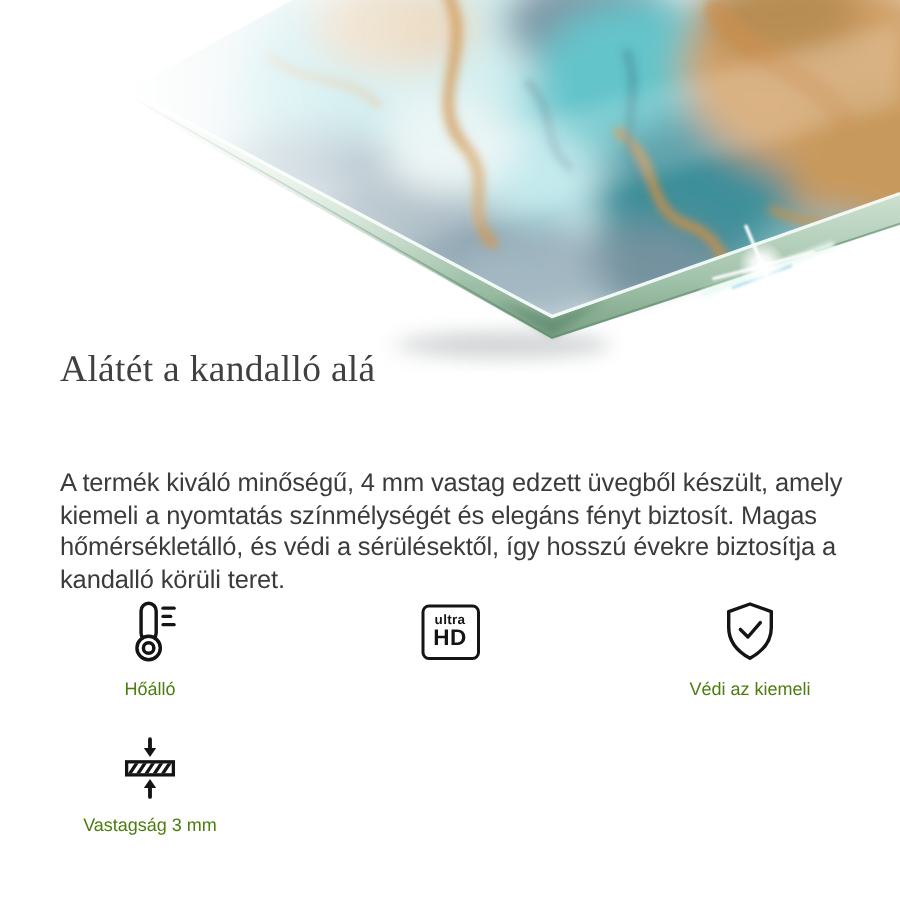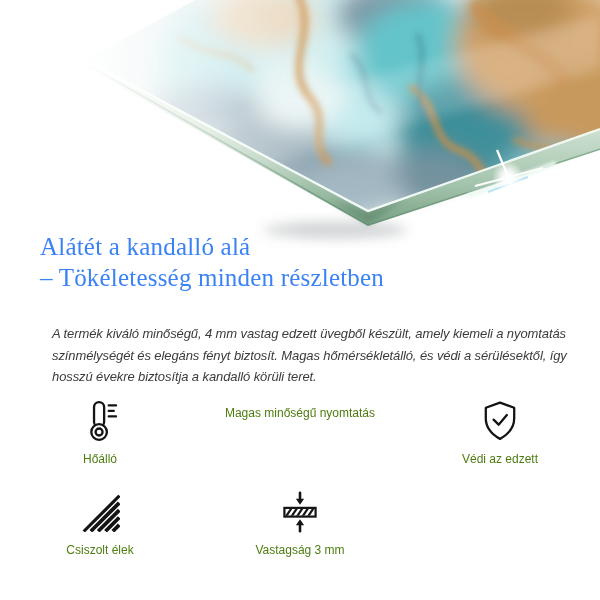--- a/index.html
+++ b/index.html
@@ -2,23 +2,23 @@
 <html lang="hu"><head>
 <meta charset="utf-8">
 <style>
   html,body{margin:0;padding:0;background:#fff;}
   .page{position:relative;width:600px;height:600px;background:#fff;overflow:hidden;
         font-family:"Liberation Sans","DejaVu Sans",sans-serif;}
   .hero{position:absolute;top:0;left:0;width:600px;height:250px;}
   .hero svg{display:block;}
   .heading{position:absolute;top:231px;left:40px;margin:0;
            font-family:"Liberation Serif","DejaVu Serif",serif;
-           font-weight:400;font-size:25px;line-height:31px;color:#3b82f6;letter-spacing:.2px;}
-  .desc{position:absolute;top:311px;left:40px;width:522px;margin:12px;
-        font-size:13px;line-height:21.5px;color:#3b3b3b;letter-spacing:-.1px;font-style:italic;}
+           font-weight:400;font-size:25px;line-height:31px;color:#404040;letter-spacing:.2px;}
+  .desc{position:absolute;top:311px;left:40px;width:522px;margin:0;
+        font-size:17px;line-height:21.5px;color:#3b3b3b;letter-spacing:-.1px;}
   .grid{position:absolute;top:398px;left:0;width:600px;
         display:grid;grid-template-columns:repeat(3,1fr);row-gap:22px;}
   .cell{display:flex;flex-direction:column;align-items:center;}
   .icon-box{height:46px;display:flex;align-items:center;justify-content:center;}
   .label{margin-top:8px;font-size:12px;line-height:15px;color:#4d7c0f;text-align:center;}
   .hd-box{width:35px;height:33px;border:2.5px solid #141414;border-radius:5px;
           display:flex;flex-direction:column;align-items:center;justify-content:center;
           color:#141414;background:#fff;}
   .hd-top{font-size:9px;font-weight:bold;line-height:9px;letter-spacing:.2px;}
   .hd-bottom{font-size:15px;font-weight:bold;line-height:15px;letter-spacing:.3px;}
@@ -123,21 +123,20 @@
         <circle cx="508" cy="177" r="16" fill="url(#glowG)"></circle>
         <line x1="497" y1="150" x2="520" y2="205" stroke="#ffffff" stroke-width="2.2" filter="url(#b05)"></line>
         <line x1="475" y1="186" x2="543" y2="168" stroke="#ffffff" stroke-width="2" filter="url(#b05)"></line>
         <circle cx="508" cy="177" r="2.6" fill="#ffffff"></circle>
       </g>
     </svg>
   </div>
 
   <h1 class="heading">
     <span>Alátét a kandalló alá</span><br>
-    <span>– Tökéletesség minden részletben</span>
   </h1>
 
   <p class="desc">A termék kiváló minőségű, 4 mm vastag edzett üvegből készült, amely kiemeli a nyomtatás színmélységét és elegáns fényt biztosít. Magas hőmérsékletálló, és védi a sérülésektől, így hosszú évekre biztosítja a kandalló körüli teret.</p>
 
   <div class="grid">
 
     <div class="cell">
       <div class="icon-box">
         <svg width="44" height="44" viewBox="0 0 48 48">
           <g class="ic" stroke-linecap="round">
@@ -147,55 +146,41 @@
             <line x1="33.5" y1="7" x2="41.5" y2="7"></line>
             <line x1="33.5" y1="13" x2="39" y2="13"></line>
             <line x1="33.5" y1="19" x2="41.5" y2="19"></line>
           </g>
         </svg>
       </div>
       <div class="label">Hőálló</div>
     </div>
 
     <div class="cell">
-      <div class="label">Magas minőségű nyomtatás</div>
+      <div class="icon-box">
+        <div class="hd-box">
+          <span class="hd-top">ultra</span>
+          <span class="hd-bottom">HD</span>
+        </div>
+      </div>
     </div>
 
     <div class="cell">
       <div class="icon-box">
         <svg width="44" height="44" viewBox="0 0 48 48">
           <g class="ic" stroke-linejoin="round" stroke-linecap="round">
             <path d="M24 4 L39.5 9.5 V21 C39.5 31.5 33 38.5 24 43.5 C15 38.5 8.5 31.5 8.5 21 V9.5 Z"></path>
             <path d="M17 22.5 L22.5 28 L31.5 17.5"></path>
           </g>
         </svg>
       </div>
-      <div class="label">Védi az edzett</div>
-    </div>
-
-
-    <div class="cell">
-      <div class="icon-box">
-        <svg width="44" height="44" viewBox="0 0 48 48">
-          <defs>
-              <clipPath id="triClip">
-                <polygon points="3,46 46,46 46,3"></polygon>
-              </clipPath>
-            </defs>
-          <g clip-path="url(#triClip)" stroke="#141414" stroke-width="4.2">
-            <line x1="6" y1="45" x2="45" y2="6"></line>
-            <line x1="14" y1="45" x2="45" y2="14"></line>
-            <line x1="22" y1="45" x2="45" y2="22"></line>
-            <line x1="30" y1="45" x2="45" y2="30"></line>
-            <line x1="38" y1="45" x2="45" y2="38"></line>
-          </g>
-        </svg>
-      </div>
-      <div class="label">Csiszolt élek</div>
-    </div>
+      <div class="label">Védi az kiemeli</div>
+    </div>
+
+
 
     <div class="cell">
       <div class="icon-box">
         <svg width="44" height="44" viewBox="0 0 48 48">
           <defs>
               <clipPath id="barClip">
                 <rect x="8" y="20.5" width="32" height="7.5"></rect>
               </clipPath>
             </defs>
           <g stroke="#141414" stroke-width="2.8" stroke-linecap="round">

